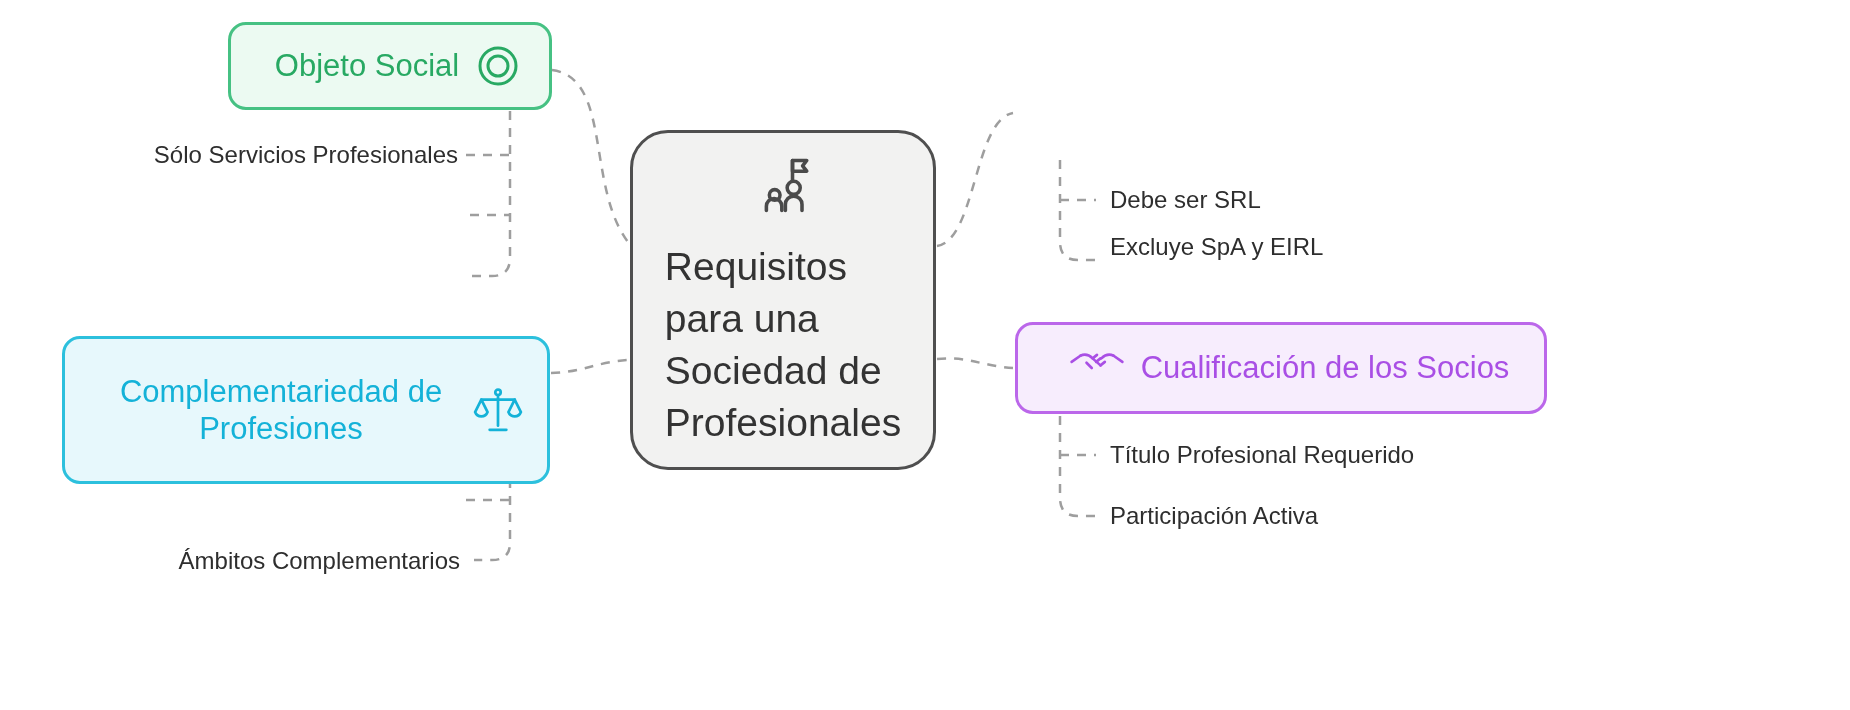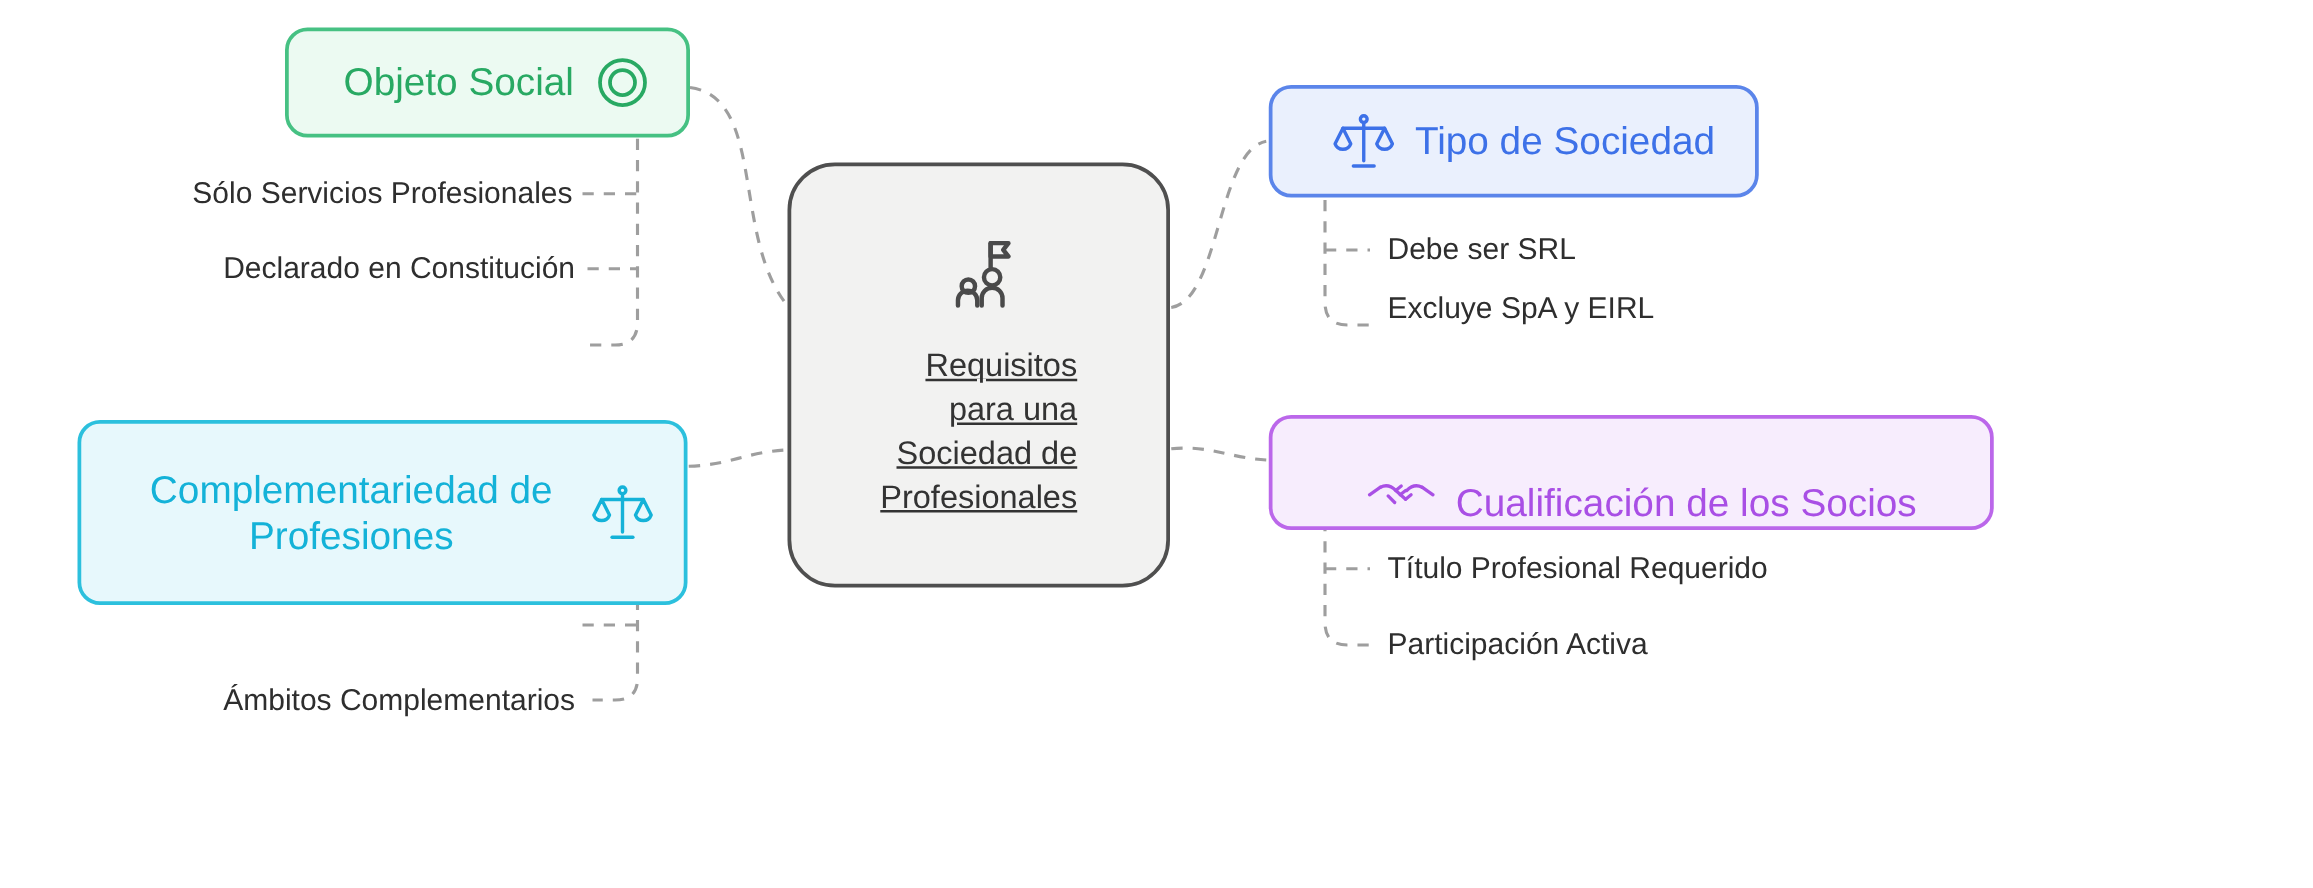--- a/index.html
+++ b/index.html
@@ -29,33 +29,33 @@
   .branch-title{
     font-size:31px;font-weight:500;line-height:1.2;white-space:nowrap;
   }
   .branch-title.wrap{white-space:normal;text-align:center;max-width:352px;}
   .box-green{left:228px;top:22px;width:324px;height:88px;
     background:var(--green-bg,#ecfaf2);border-color:var(--green-border,#46c183);color:var(--green-text,#28a963);}
   .box-cyan{left:62px;top:336px;width:488px;height:148px;
     background:var(--cyan-bg,#e7f8fc);border-color:var(--cyan-border,#2cc0dd);color:var(--cyan-text,#14b2d8);}
   .box-blue{left:1015px;top:68px;width:392px;height:90px;
     background:var(--blue-bg,#eaf0fd);border-color:var(--blue-border,#5b85ea);color:var(--blue-text,#3d71e8);}
-  .box-purple{left:1015px;top:332px;width:580px;height:92px;
-    background:var(--purple-bg,#f7edfd);border-color:var(--purple-border,#bb67ea);color:var(--purple-text,#a94fe5);align-items:flex-end;}
+  .box-purple{left:1015px;top:322px;width:532px;height:92px;
+    background:var(--purple-bg,#f7edfd);border-color:var(--purple-border,#bb67ea);color:var(--purple-text,#a94fe5);}
   .center-box{
     position:absolute;left:630px;top:130px;width:306px;height:340px;
     background:var(--center-bg,#f2f2f1);
     border:3px solid var(--center-border,#4f4f4f);
     border-radius:38px;
     box-sizing:border-box;
     display:flex;flex-direction:column;align-items:center;justify-content:center;
     gap:14px;
   }
   .center-title{
-    font-size:26px;color:#333;line-height:1.34;text-align:right;white-space:pre-line;text-decoration:underline;
+    font-size:39px;color:#333;line-height:1.34;text-align:left;white-space:pre-line;
   }
   .leaf{
     position:absolute;
     font-size:24px;color:var(--text,#2e2e2e);
     white-space:nowrap;
     transform:translateY(-50%);
   }
   .leaf.right-align{text-align:right;}
   .icon{display:inline-flex;flex:0 0 auto;}
   .icon svg{display:block;}
@@ -105,50 +105,36 @@
   <div class="branch-box box-green">
     <span class="branch-title">Objeto Social</span>
     <span class="icon">
       <svg width="46" height="46" viewBox="0 0 46 46" fill="none" stroke="currentColor" stroke-width="3">
         <circle cx="23" cy="23" r="18"></circle>
         <circle cx="23" cy="23" r="10"></circle>
       </svg>
     </span>
   </div>
   <div class="leaf right-align" style="right:1392px;top:155px">Sólo Servicios Profesionales</div>
-  <div class="leaf right-align" style="right:1390px;top:215px">Declarado en Constitución</div>
 
   <div class="branch-box box-cyan">
     <span class="branch-title wrap">Complementariedad de Profesiones</span>
     <span class="icon">
       <svg width="50" height="48" viewBox="0 0 48 46" fill="none" stroke="currentColor" stroke-width="2.6" stroke-linecap="round" stroke-linejoin="round">
         <circle cx="24" cy="6" r="2.6"></circle>
         <path d="M24 9 V38"></path>
         <path d="M16 42 h16"></path>
         <path d="M8 13 H40"></path>
         <path d="M2 25 L8 13 L14 25 A6.4 6.4 0 0 1 2 25 Z"></path>
         <path d="M34 25 L40 13 L46 25 A6.4 6.4 0 0 1 34 25 Z"></path>
       </svg>
     </span>
   </div>
   <div class="leaf right-align" style="right:1390px;top:561px">Ámbitos Complementarios</div>
 
-  <div class="branch-box box-blue">
-    <span class="icon">
-      <svg width="50" height="48" viewBox="0 0 48 46" fill="none" stroke="currentColor" stroke-width="2.6" stroke-linecap="round" stroke-linejoin="round">
-        <circle cx="24" cy="6" r="2.6"></circle>
-        <path d="M24 9 V38"></path>
-        <path d="M16 42 h16"></path>
-        <path d="M8 13 H40"></path>
-        <path d="M2 25 L8 13 L14 25 A6.4 6.4 0 0 1 2 25 Z"></path>
-        <path d="M34 25 L40 13 L46 25 A6.4 6.4 0 0 1 34 25 Z"></path>
-      </svg>
-    </span>
-    <span class="branch-title">Tipo de Sociedad</span>
-  </div>
   <div class="leaf" style="left:1110px;top:200px">Debe ser SRL</div>
   <div class="leaf" style="left:1110px;top:247px">Excluye SpA y EIRL</div>
 
   <div class="branch-box box-purple">
     <span class="icon">
       <svg width="56" height="38" viewBox="0 0 64 40" fill="none" stroke="currentColor" stroke-width="3" stroke-linecap="round" stroke-linejoin="round">
         <path d="M3 13 L13 6"></path>
         <path d="M61 13 L51 6"></path>
         <path d="M13 6 C19 3 23 5 27 9 L36 17"></path>
         <path d="M51 6 C45 3 41 5 37 9"></path>

